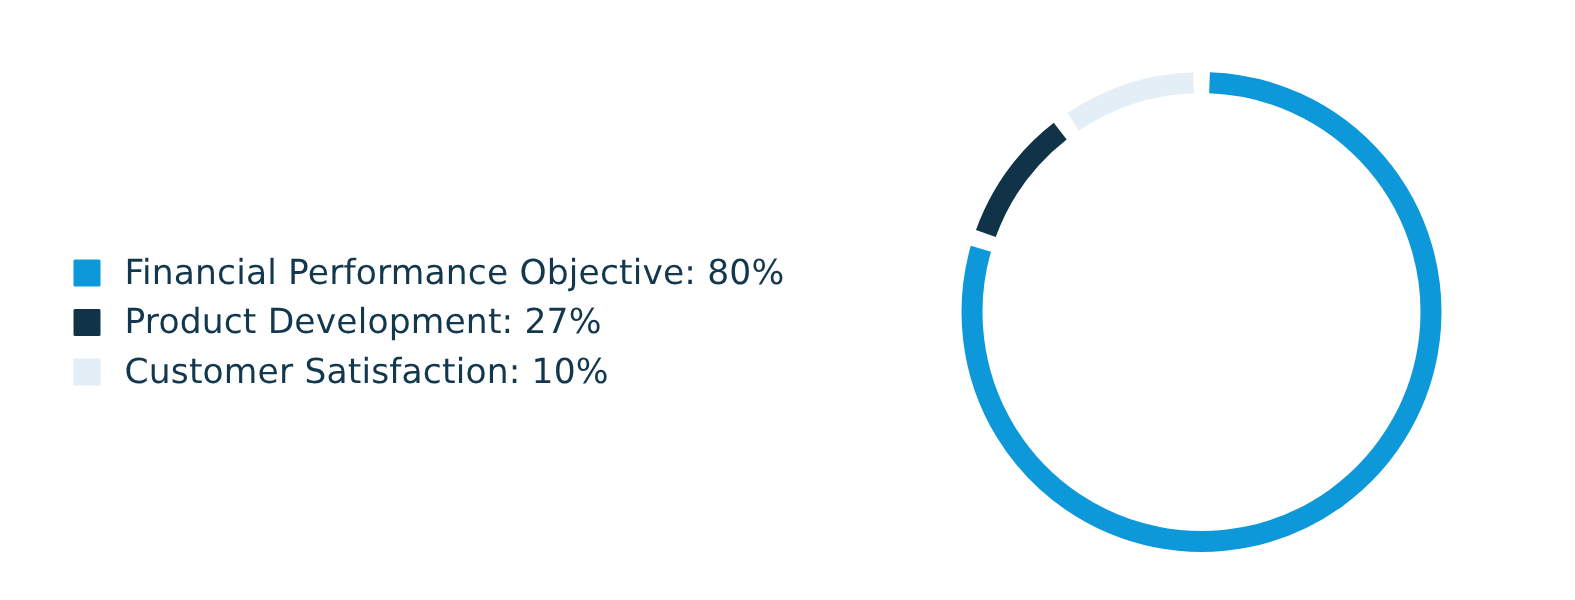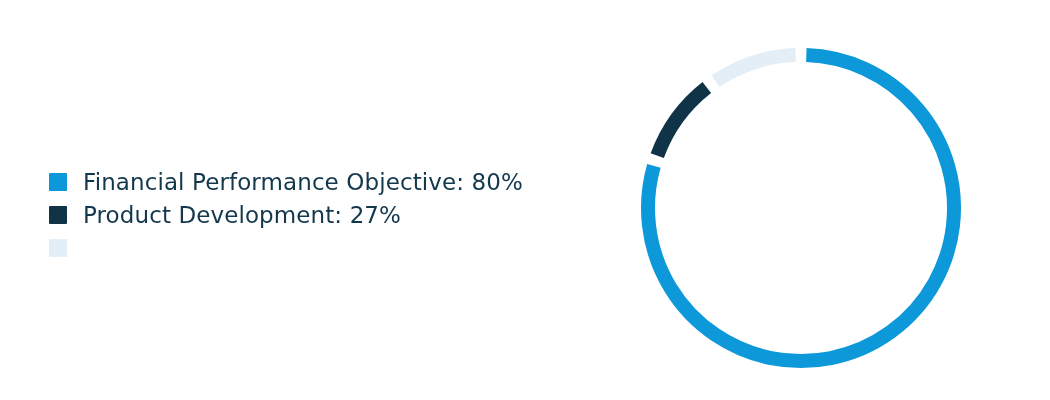--- a/index.html
+++ b/index.html
@@ -74,20 +74,21 @@
       <span class="legend-label">Financial Performance Objective: 80%</span>
     </div>
 
     <div class="legend-row">
       <span class="legend-swatch" style="background: rgb(16, 51, 72);"></span>
       <span class="legend-label">Product Development: 27%</span>
     </div>
 
     <div class="legend-row">
       <span class="legend-swatch" style="background: rgb(227, 238, 247);"></span>
+      <span class="legend-label">Customer Satisfaction: 10%</span>
     </div>
 
   </div>
 
   <div id="donut-wrap">
     <svg id="donut-svg" viewBox="0 0 360 360">
       <g id="donut-arcs">
           <path d="M 185.34 27.09 A 153 153 0 1 1 32.93 137.83" fill="none" stroke="#0d98da" stroke-width="14" stroke-linecap="butt"></path>
           <path d="M 36.23 127.67 A 153 153 0 0 1 85.80 59.43" fill="none" stroke="#103348" stroke-width="14" stroke-linecap="butt"></path>
           <path d="M 94.44 53.16 A 153 153 0 0 1 174.66 27.09" fill="none" stroke="#e3eef7" stroke-width="14" stroke-linecap="butt"></path>

